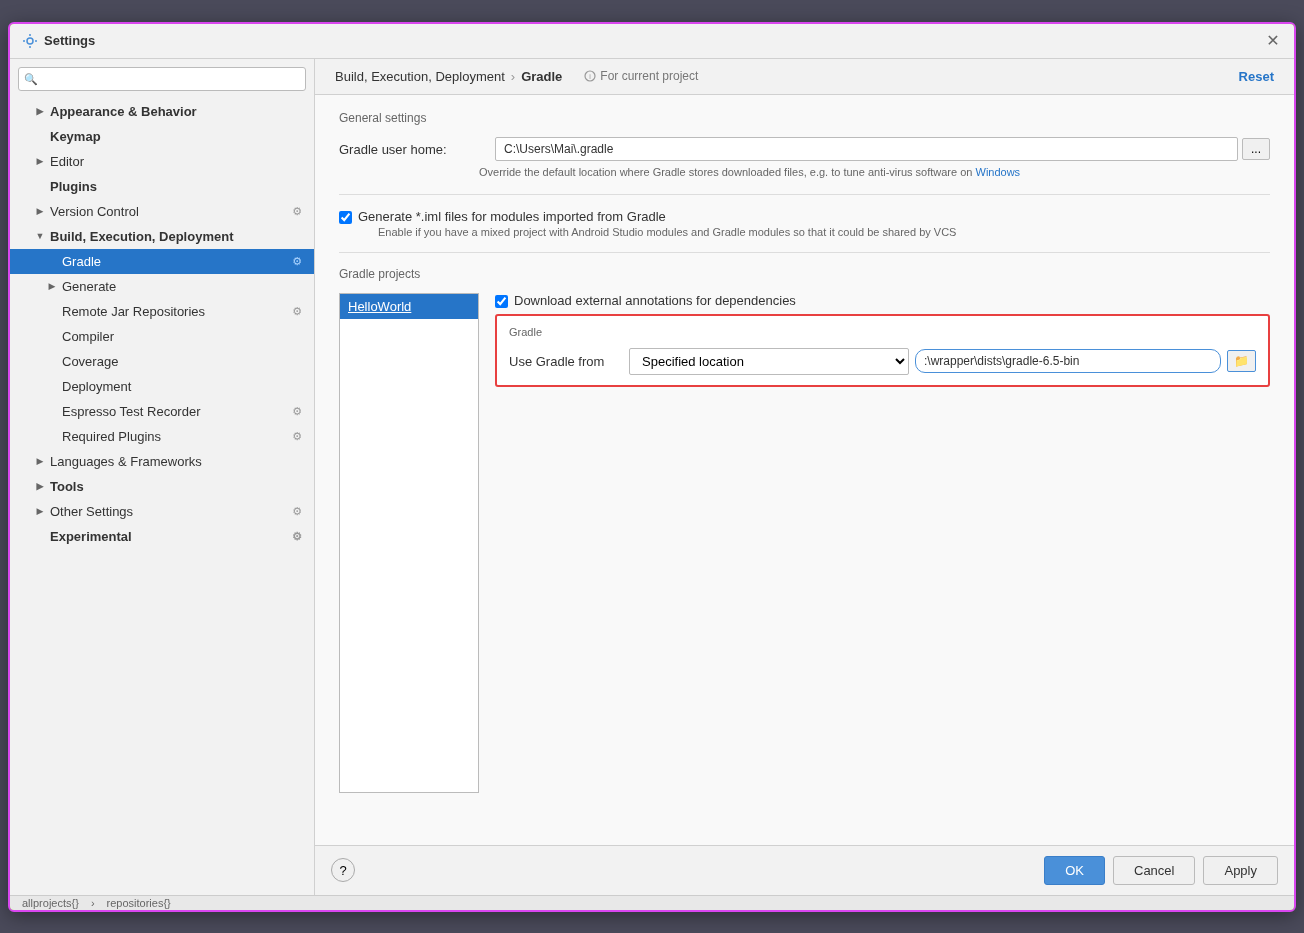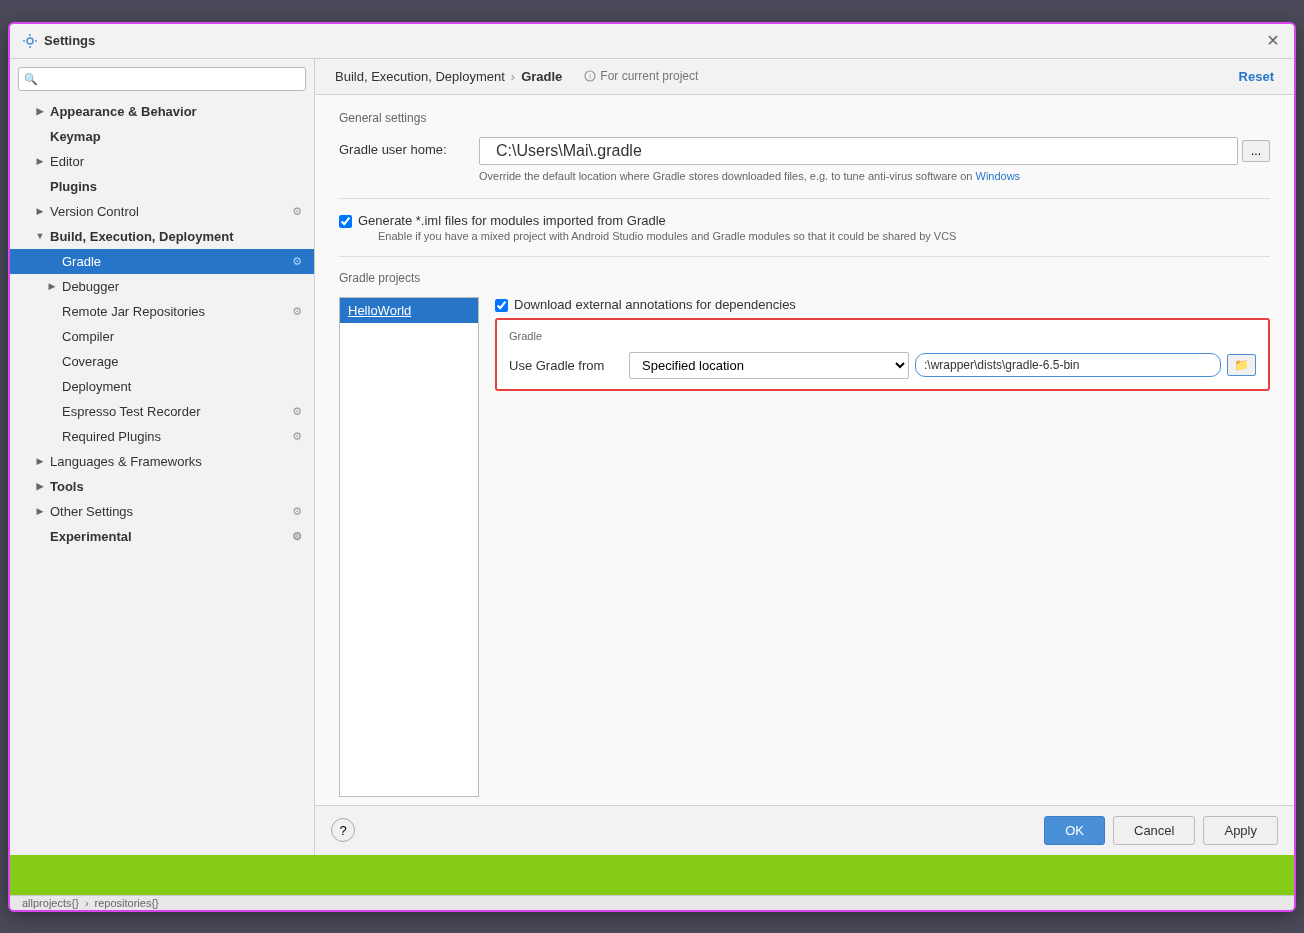--- a/index.html
+++ b/index.html
@@ -193,27 +193,28 @@
       display: flex;
       flex-direction: column;
     }
     .input-with-btn {
       display: flex;
       align-items: center;
       gap: 4px;
     }
     .text-input {
       flex: 1;
-      padding: 4px 16px;
+      padding: 4px 8px;
       border: 1px solid #bbb;
       border-radius: 2px;
-      font-size: 16px;
+      font-size: 12px;
       background: #fff;
       color: #333;
       outline: none;
+      margin-left: 16px;
     }
     .ellipsis-btn {
       padding: 3px 8px;
       border: 1px solid #bbb;
       border-radius: 2px;
       background: #f0f0f0;
       cursor: pointer;
       font-size: 12px;
     }
     .help-text {
@@ -373,22 +374,21 @@
       justify-content: center;
     }
     .statusbar {
       background: #e8e8e8;
       border-top: 1px solid #ccc;
       padding: 1px 12px;
       font-size: 11px;
       color: #666;
       display: flex;
       align-items: center;
-      gap: 6px;
-      margin-top: 40px;
+      gap: 12px;
     }
   </style>
 </head>
 <body>
 
 <div class="dialog">
 
   <div class="title-bar">
     <div class="title-bar-left">
       <span class="title-icon">
@@ -438,21 +438,21 @@
         <span class="arrow">▼</span>
         <span>Build, Execution, Deployment</span>
       </div>
       <div class="nav-item active indent2">
         <span class="arrow"></span>
         <span>Gradle</span>
         <span class="sync-icon" style="color:#acd4ff;">⚙</span>
       </div>
       <div class="nav-item indent2">
         <span class="arrow">▶</span>
-        <span>Debugger</span>
+        <span>Generate</span>
       </div>
       <div class="nav-item indent2">
         <span class="arrow"></span>
         <span>Remote Jar Repositories</span>
         <span class="sync-icon">⚙</span>
       </div>
       <div class="nav-item indent2">
         <span class="arrow"></span>
         <span>Compiler</span>
       </div>

